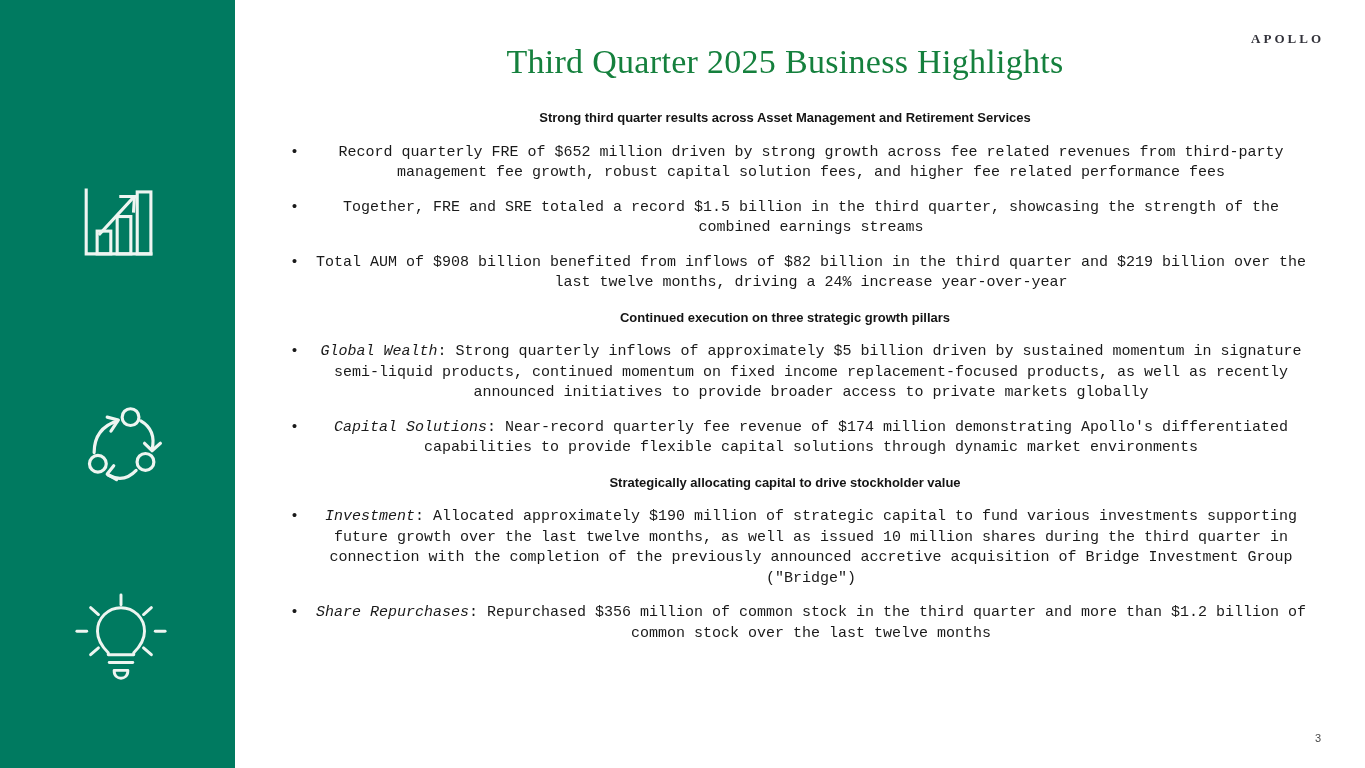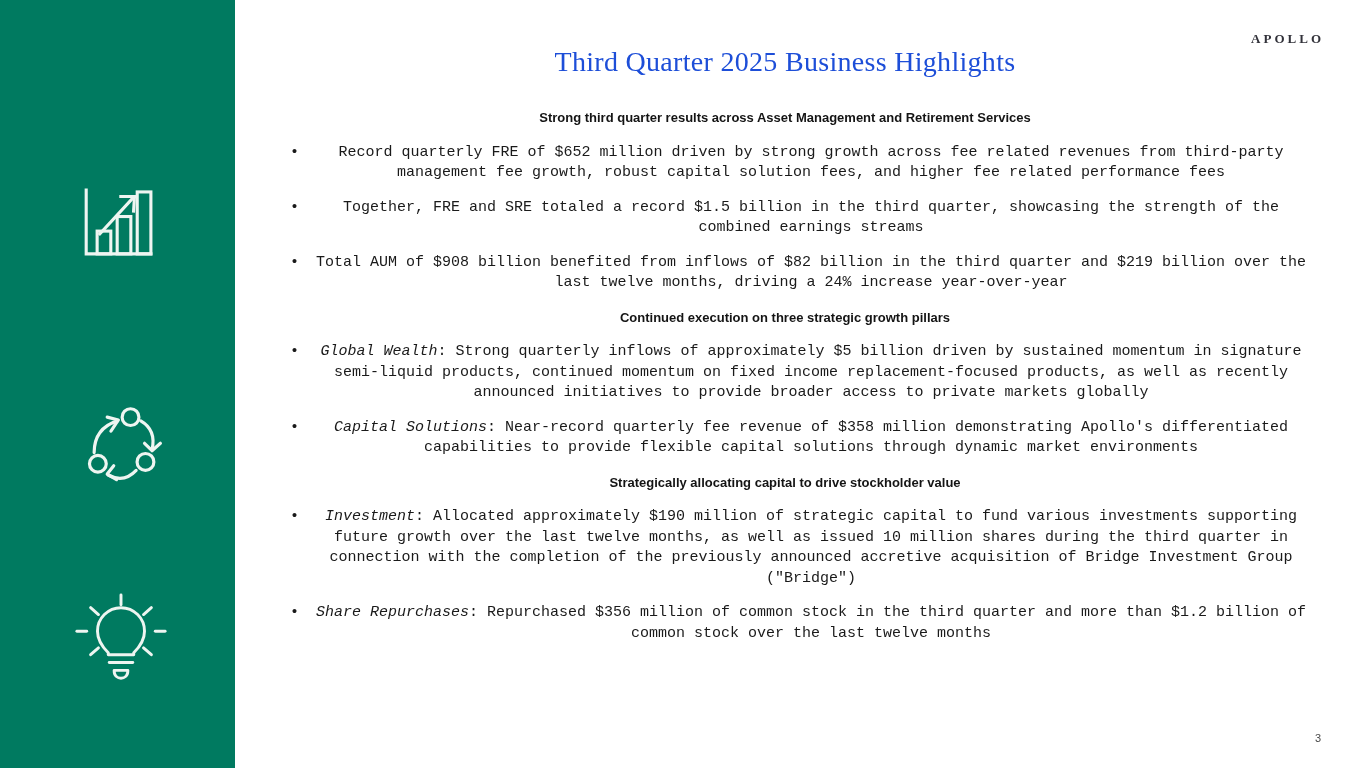--- a/index.html
+++ b/index.html
@@ -6,22 +6,22 @@
   html,body { width:1365px; height:768px; }
   body { font-family:"Liberation Sans", sans-serif; background:#ffffff; position:relative; overflow:hidden; }
   .slide { position:absolute; top:0; left:0; width:1365px; height:768px; background:#ffffff;text-align:center; }
   .sidebar { position:absolute; left:0; top:0; width:235px; height:768px; background:#007a60; }
   .icon { position:absolute; }
   .icon svg { display:block; stroke:#eef5f1; fill:none; }
   .icon-chart { left:78px; top:181px; }
   .icon-cycle { left:82px; top:405px; }
   .icon-bulb  { left:72px; top:592px; }
   .main { position:absolute; left:262px; top:42px; width:1046px; }
-  .title { font-family:"Liberation Serif", serif; font-weight:400; font-size:28px; line-height:40px;
-           color:#1d4ed8; letter-spacing:0.3px; margin-bottom:26px; }
+  .title { font-family:"Liberation Serif", serif; font-weight:400; font-size:34px; line-height:40px;
+           color:#15803d; letter-spacing:0.3px; margin-bottom:26px; }
   .sec-header { font-size:13px; line-height:20.5px; font-weight:bold; color:#141414; margin-bottom:14px; }
   ul.bullets { list-style:none;font-family:Liberation Mono, monospace; }
   ul.bullets li { position:relative; padding-left:52px; font-size:15px; line-height:20.5px;
                   color:#1a1a1a; margin-bottom:14px; }
   ul.bullets li::before { content:"\2022"; position:absolute; left:28px; top:0; color:#1a1a1a; }
   .lead { font-style:italic; }
   .logo { position:absolute; right:41px; top:31px; font-family:"Liberation Serif", serif;
           font-size:13px; font-weight:700; letter-spacing:3px; color:#32323a; }
   .page-num { position:absolute; right:44px; bottom:24px; font-size:11px; color:#4a4a4a; }
 </style>
@@ -84,21 +84,21 @@
           <ul class="bullets">
             <li><span>Record quarterly FRE of $652 million driven by strong growth across fee related revenues from third-party management fee growth, robust capital solution fees, and higher fee related performance fees</span></li>
             <li><span>Together, FRE and SRE totaled a record $1.5 billion in the third quarter, showcasing the strength of the combined earnings streams</span></li>
             <li><span>Total AUM of $908 billion benefited from inflows of $82 billion in the third quarter and $219 billion over the last twelve months, driving a 24% increase year-over-year</span></li>
           </ul>
         </div>
         <div class="section">
           <div class="sec-header">Continued execution on three strategic growth pillars</div>
           <ul class="bullets">
             <li><span class="lead">Global Wealth</span><span>: Strong quarterly inflows of approximately $5 billion driven by sustained momentum in signature semi-liquid products, continued momentum on fixed income replacement-focused products, as well as recently announced initiatives to provide broader access to private markets globally</span></li>
-            <li><span class="lead">Capital Solutions</span><span>: Near-record quarterly fee revenue of $358 million demonstrating Apollo's differentiated capabilities to provide flexible capital solutions through dynamic market environments</span></li>
+            <li><span class="lead">Capital Solutions</span><span>: Near-record quarterly fee revenue of $174 million demonstrating Apollo's differentiated capabilities to provide flexible capital solutions through dynamic market environments</span></li>
           </ul>
         </div>
         <div class="section">
           <div class="sec-header">Strategically allocating capital to drive stockholder value</div>
           <ul class="bullets">
             <li><span class="lead">Investment</span><span>: Allocated approximately $190 million of strategic capital to fund various investments supporting future growth over the last twelve months, as well as issued 10 million shares during the third quarter in connection with the completion of the previously announced accretive acquisition of Bridge Investment Group ("Bridge")</span></li>
             <li><span class="lead">Share Repurchases</span><span>: Repurchased $356 million of common stock in the third quarter and more than $1.2 billion of common stock over the last twelve months</span></li>
           </ul>
         </div>
       </div>

